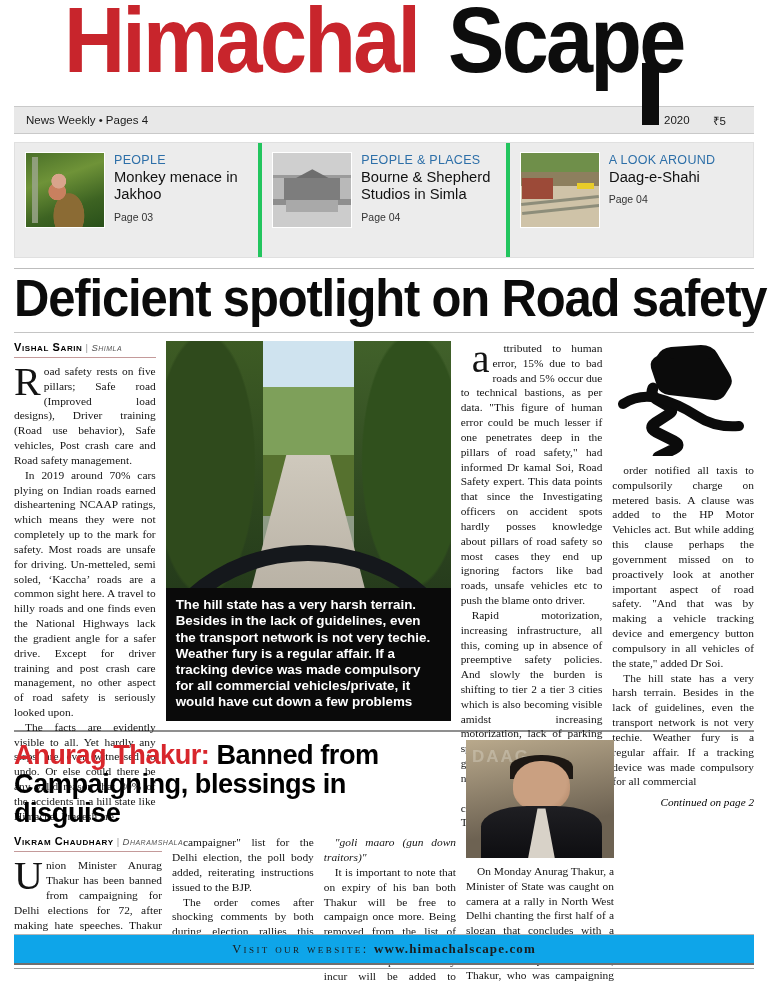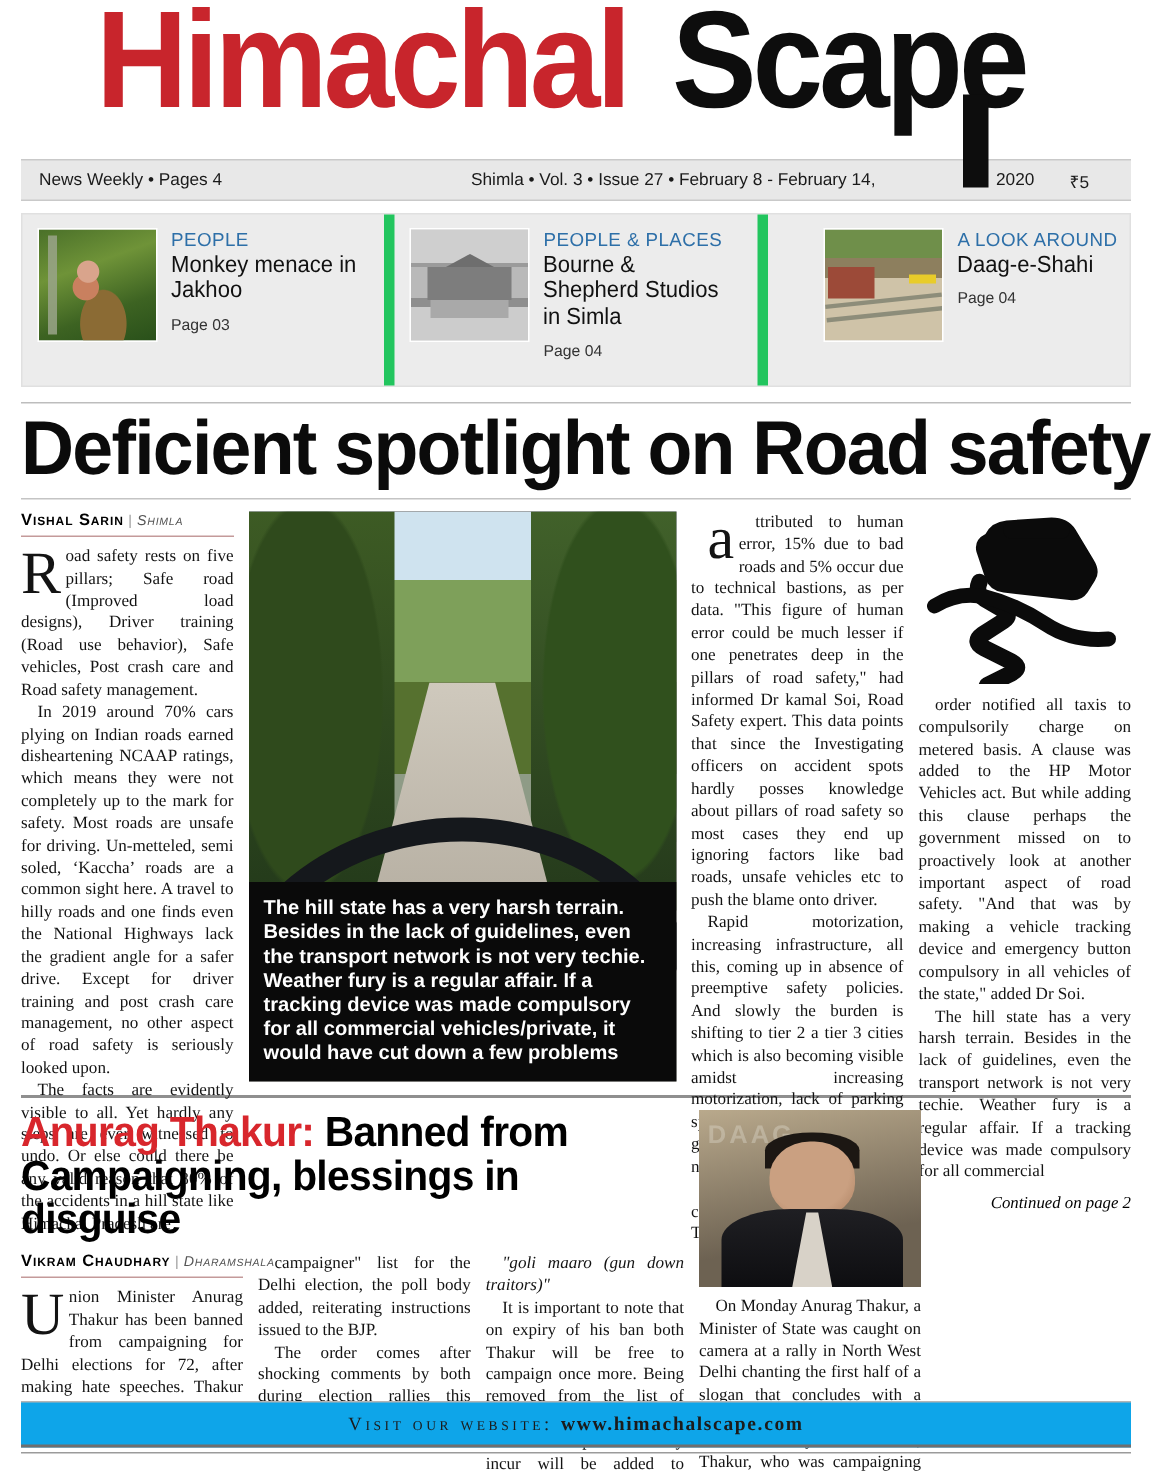--- a/index.html
+++ b/index.html
@@ -46,21 +46,21 @@
   
   .teasers{
     margin:8px 14px 0 14px;
     background:#ececec;
     display:flex;
     height:116px;
     box-sizing:border-box;
     border:1px solid #e0e0e0;
   }
   .teaser{flex:1;display:flex;align-items:flex-start;padding:9px 8px 0 10px;box-sizing:border-box;position:relative;}
-  .teaser + .teaser{border-left:7px solid #22c55e;justify-content:flex-end;}
+  .teaser + .teaser{border-left:4px solid #22c55e;}
   .t-thumb{width:78px;height:74px;flex:0 0 78px;border:1px solid #fff;overflow:hidden;position:relative;}
   .t-txt{padding-left:9px;padding-top:1px;}
   .t-kicker{
     font-family:"Liberation Sans",sans-serif;
     font-size:12.5px;color:#2d6fa8;letter-spacing:.3px;margin-bottom:1px;
   }
   .t-title{
     font-family:"Liberation Sans Narrow","Liberation Sans",sans-serif;
     font-size:15.5px;line-height:1.12;color:#111;font-weight:normal;
     transform:scaleX(0.95);transform-origin:left top;
@@ -239,21 +239,20 @@
   <div class="masthead">
     <div class="logo-wrap">
       <span class="logo-a">Himachal</span>
       <span class="logo-b">Scape</span>
     </div>
   </div>
 
   <div class="mast-bar">
     <div class="desc-block"></div>
     <span class="mast-left">News Weekly • Pages 4</span>
-    <span class="mast-center">Shimla • Vol. 3 • Issue 27  •  February 8 - February 14,</span>
     <span class="mast-year">2020</span>
     <span class="mast-price">₹5</span>
   </div>
 
   <div class="teasers">
 
     <div class="teaser">
       <div class="t-thumb">
           <div class="art-monkey"></div>
         </div>

